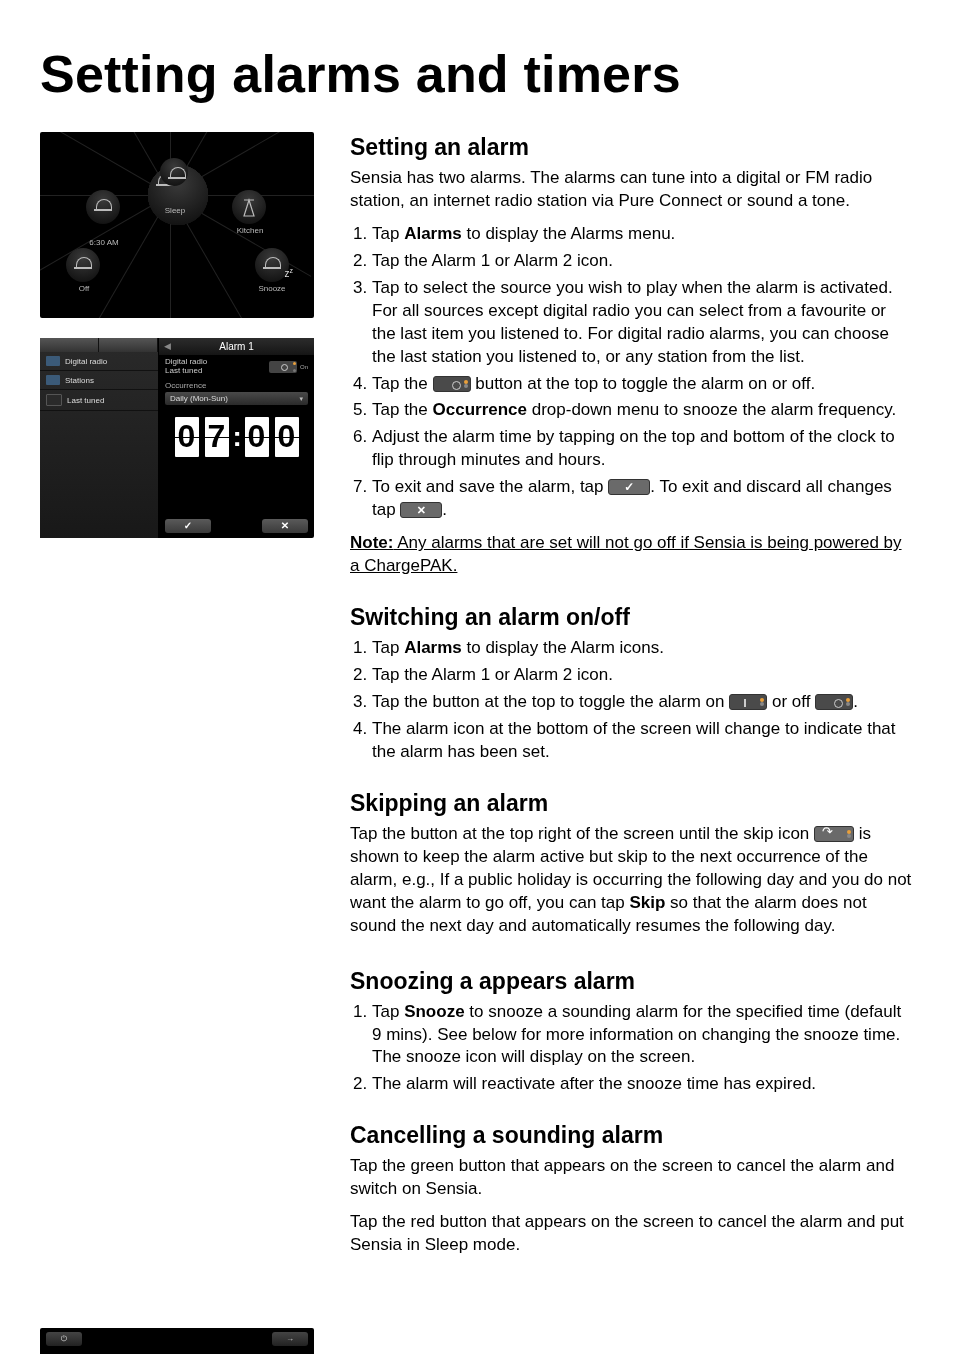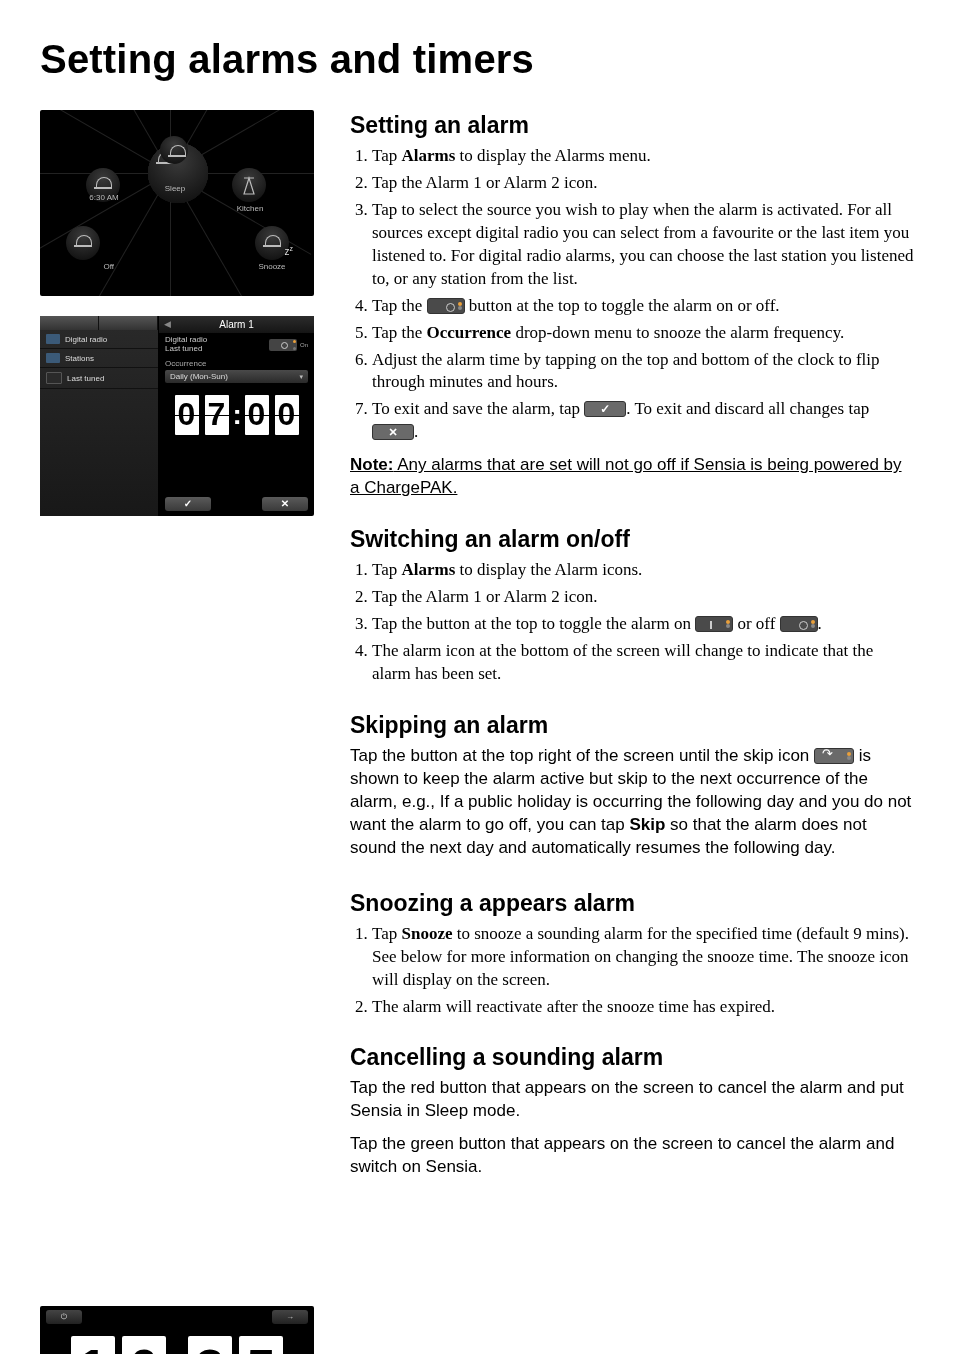--- a/index.html
+++ b/index.html
@@ -11,23 +11,23 @@
     width: 954px;
   }
   .page {
     width: 954px;
     min-height: 1354px;
     padding: 32px 40px 0 40px;
     box-sizing: border-box;
     position: relative;
   }
   h1.page-title {
-    font-size: 40px;
+    font-size: 52px;
     font-weight: 700;
-    margin: 5px 0 28px 0;
+    margin: 12px 0 28px 0;
     letter-spacing: 0.2px;
   }
   .columns {
     display: flex;
     gap: 36px;
   }
   .left-col {
     width: 274px;
     flex: 0 0 274px;
   }
@@ -46,21 +46,20 @@
   }
   p.intro {
     margin: 2px 0 10px 0;
   }
   ol {
     margin: 2px 0 10px 0;
     padding-left: 22px;
   }
   ol li {
     margin-bottom: 4px;
-    font-family: Liberation Serif, serif;
   }
   .note-line {
     margin: 6px 0 10px 0;
     text-decoration: underline;
   }
   b { font-weight: 700; }
 
   
   .inline-btn {
     display: inline-block;
@@ -486,24 +485,24 @@
 
         <div class="hub-icon" style="left:192px; top:58px;">
           <svg width="34" height="34" viewBox="0 0 34 34">
               <path d="M12 26 L17 10 L22 26 Z" fill="none" stroke="#bbb" stroke-width="1.2"></path>
               <path d="M12 10 L22 10" stroke="#bbb" stroke-width="1.2"></path>
             </svg>
         </div>
         <div class="hub-label" style="left:180px; top:94px;">Kitchen</div>
 
         <div class="hub-icon alarm-bell" style="left:46px; top:58px;"></div>
-        <div class="hub-label" style="left:34px; top:83px;">6:30 AM</div>
+        <div class="hub-label" style="left:34px; top:106px;">6:30 AM</div>
 
         <div class="hub-icon alarm-bell" style="left:26px; top:116px;"></div>
-        <div class="hub-label" style="left:14px; top:152px;text-align:right;">Off</div>
+        <div class="hub-label" style="left:14px; top:152px;">Off</div>
 
         <div class="hub-icon alarm-bell zz-icon" style="left:215px; top:116px;">
             <span style="position:absolute; right:-4px; top:6px; font-size:10px;">z<sup style="font-size:7px;">z</sup></span>
           </div>
         <div class="hub-label" style="left:202px; top:152px;">Snooze</div>
       </div>
 
       <div class="shot shot2">
         <div class="sidebar">
           <div class="tabs">
@@ -573,20 +572,21 @@
           <div class="flip2">5</div>
         </div>
 
       </div>
 
     </div>
 
     <div class="right-col">
 
       <h2 class="section-heading">Setting an alarm</h2>
+      <p class="intro">Sensia has two alarms. The alarms can tune into a digital or FM radio station, an internet radio station via Pure Connect or sound a tone.</p>
       <ol>
         <li><span>Tap </span><b>Alarms</b><span> to display the Alarms menu.</span></li>
         <li>Tap the Alarm 1 or Alarm 2 icon.</li>
         <li>Tap to select the source you wish to play when the alarm is activated. For all sources except digital radio you can select from a favourite or the last item you listened to. For digital radio alarms, you can choose the last station you listened to, or any station from the list.</li>
         <li><span>Tap the </span><span class="inline-btn toggle-off"><span class="slider-dot"></span><span class="slider-dot2"></span></span><span> button at the top to toggle the alarm on or off.</span></li>
         <li><span>Tap the </span><b>Occurrence</b><span> drop-down menu to snooze the alarm frequency.</span></li>
         <li>Adjust the alarm time by tapping on the top and bottom of the clock to flip through minutes and hours.</li>
         <li><span>To exit and save the alarm, tap </span><span class="inline-btn btn-check"></span><span>. To exit and discard all changes tap </span><span class="inline-btn btn-x"></span><span>.</span></li>
       </ol>
       <p class="note-line"><b>Note:</b><span> Any alarms that are set will not go off if Sensia is being powered by a ChargePAK.</span></p>
@@ -602,19 +602,19 @@
       <h2 class="section-heading mt">Skipping an alarm</h2>
       <p class="intro"><span>Tap the button at the top right of the screen until the skip icon </span><span class="inline-btn btn-skip"><span class="slider-dot"></span><span class="slider-dot2"></span></span><span> is shown to keep the alarm active but skip to the next occurrence of the alarm, e.g., If a public holiday is occurring the following day and you do not want the alarm to go off, you can tap </span><b>Skip</b><span> so that the alarm does not sound the next day and  automatically resumes the following day.</span></p>
 
       <h2 class="section-heading mt" style="margin-top:28px;">Snoozing a appears alarm</h2>
       <ol>
         <li><span>Tap </span><b>Snooze</b><span> to snooze a sounding alarm for the specified time (default 9 mins).  See below for more information on changing the snooze time. The snooze icon will display on the screen.</span></li>
         <li>The alarm will reactivate after the snooze time has expired.</li>
       </ol>
 
       <h2 class="section-heading mt">Cancelling a sounding alarm</h2>
+      <p class="intro">Tap the green button that appears on the screen to cancel the alarm and switch on Sensia.</p>
       <p class="intro">Tap the red button that appears on the screen to cancel the alarm and put Sensia in Sleep mode.</p>
-      <p class="intro">Tap the green button that appears on the screen to cancel the alarm and switch on Sensia.</p>
 
     </div>
   </div>
 
 </div>
 
 </body></html>

